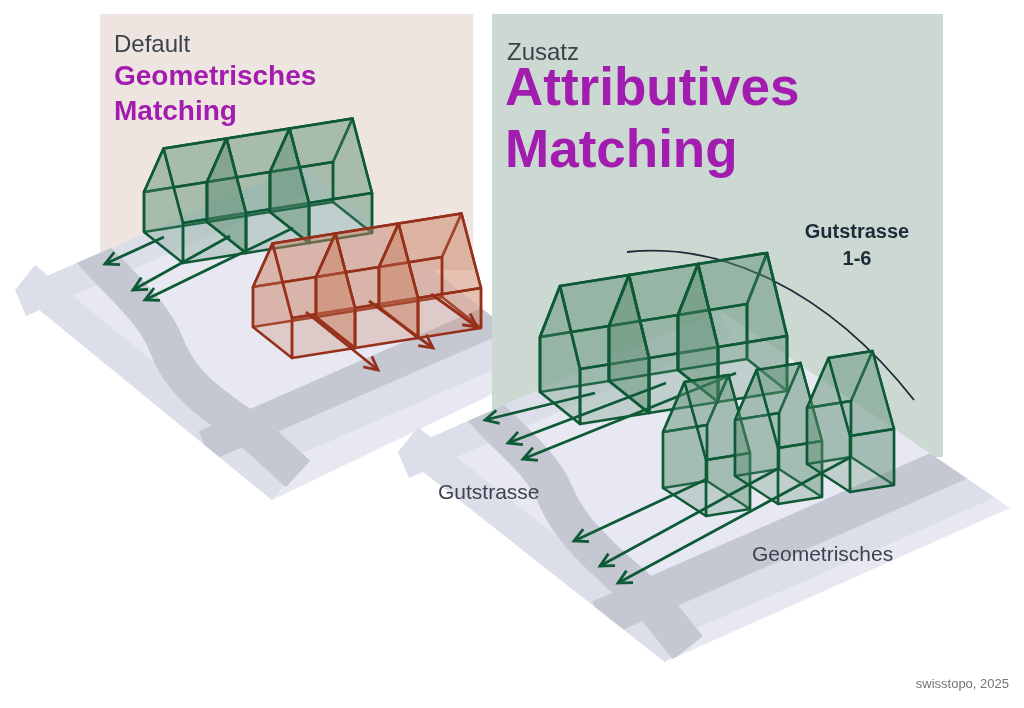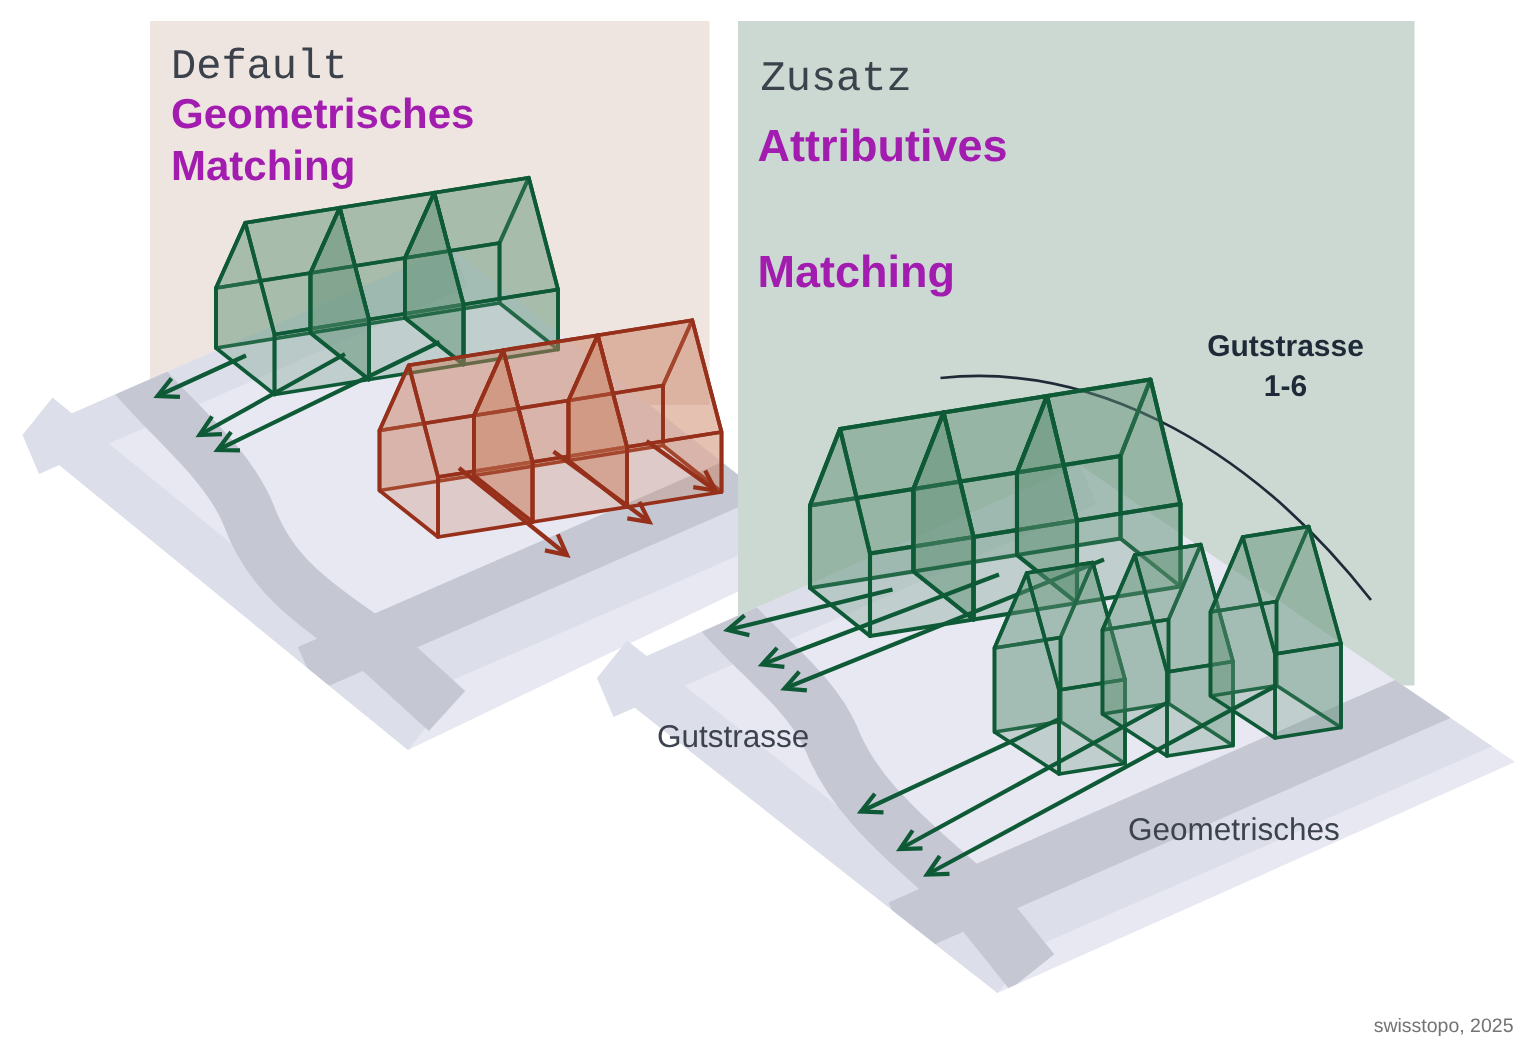--- a/index.html
+++ b/index.html
@@ -1,25 +1,25 @@
 <!DOCTYPE html>
 <html><head>
 <meta charset="utf-8">
 <style>
   html,body{margin:0;padding:0;background:#fff;}
   .canvas{position:relative;width:1024px;height:708px;background:#fff;overflow:hidden;
           font-family:"Liberation Sans",sans-serif;}
   svg#scene{position:absolute;left:0;top:0;}
   .txt{position:absolute;white-space:pre-line;}
-  .tag{font-size:28px;color:#3b424b;font-family:Liberation Mono, monospace;}
+  .tag{font-size:24px;color:#3b424b;}
   .tag-left{left:114px;top:30px;}
   .tag-right{left:507px;top:38px;}
   .title{font-weight:bold;color:#a21caf;}
   .title-left{left:114px;top:58px;font-size:28px;line-height:35px;}
-  .title-right{left:505px;top:56px;font-size:30px;line-height:84px;}
+  .title-right{left:505px;top:56px;font-size:53px;line-height:62px;}
   .group-label{left:782px;top:218px;width:150px;text-align:center;
                font-weight:bold;font-size:20px;line-height:27px;color:#1e2a38;}
   .street{font-size:21px;color:#3d434e;}
   .street-gut{left:438px;top:480px;}
   .street-berta{left:752px;top:542px;}
   .credit{right:15px;top:676px;font-size:13px;color:#737373;}
 </style>
 </head>
 <body>
 

